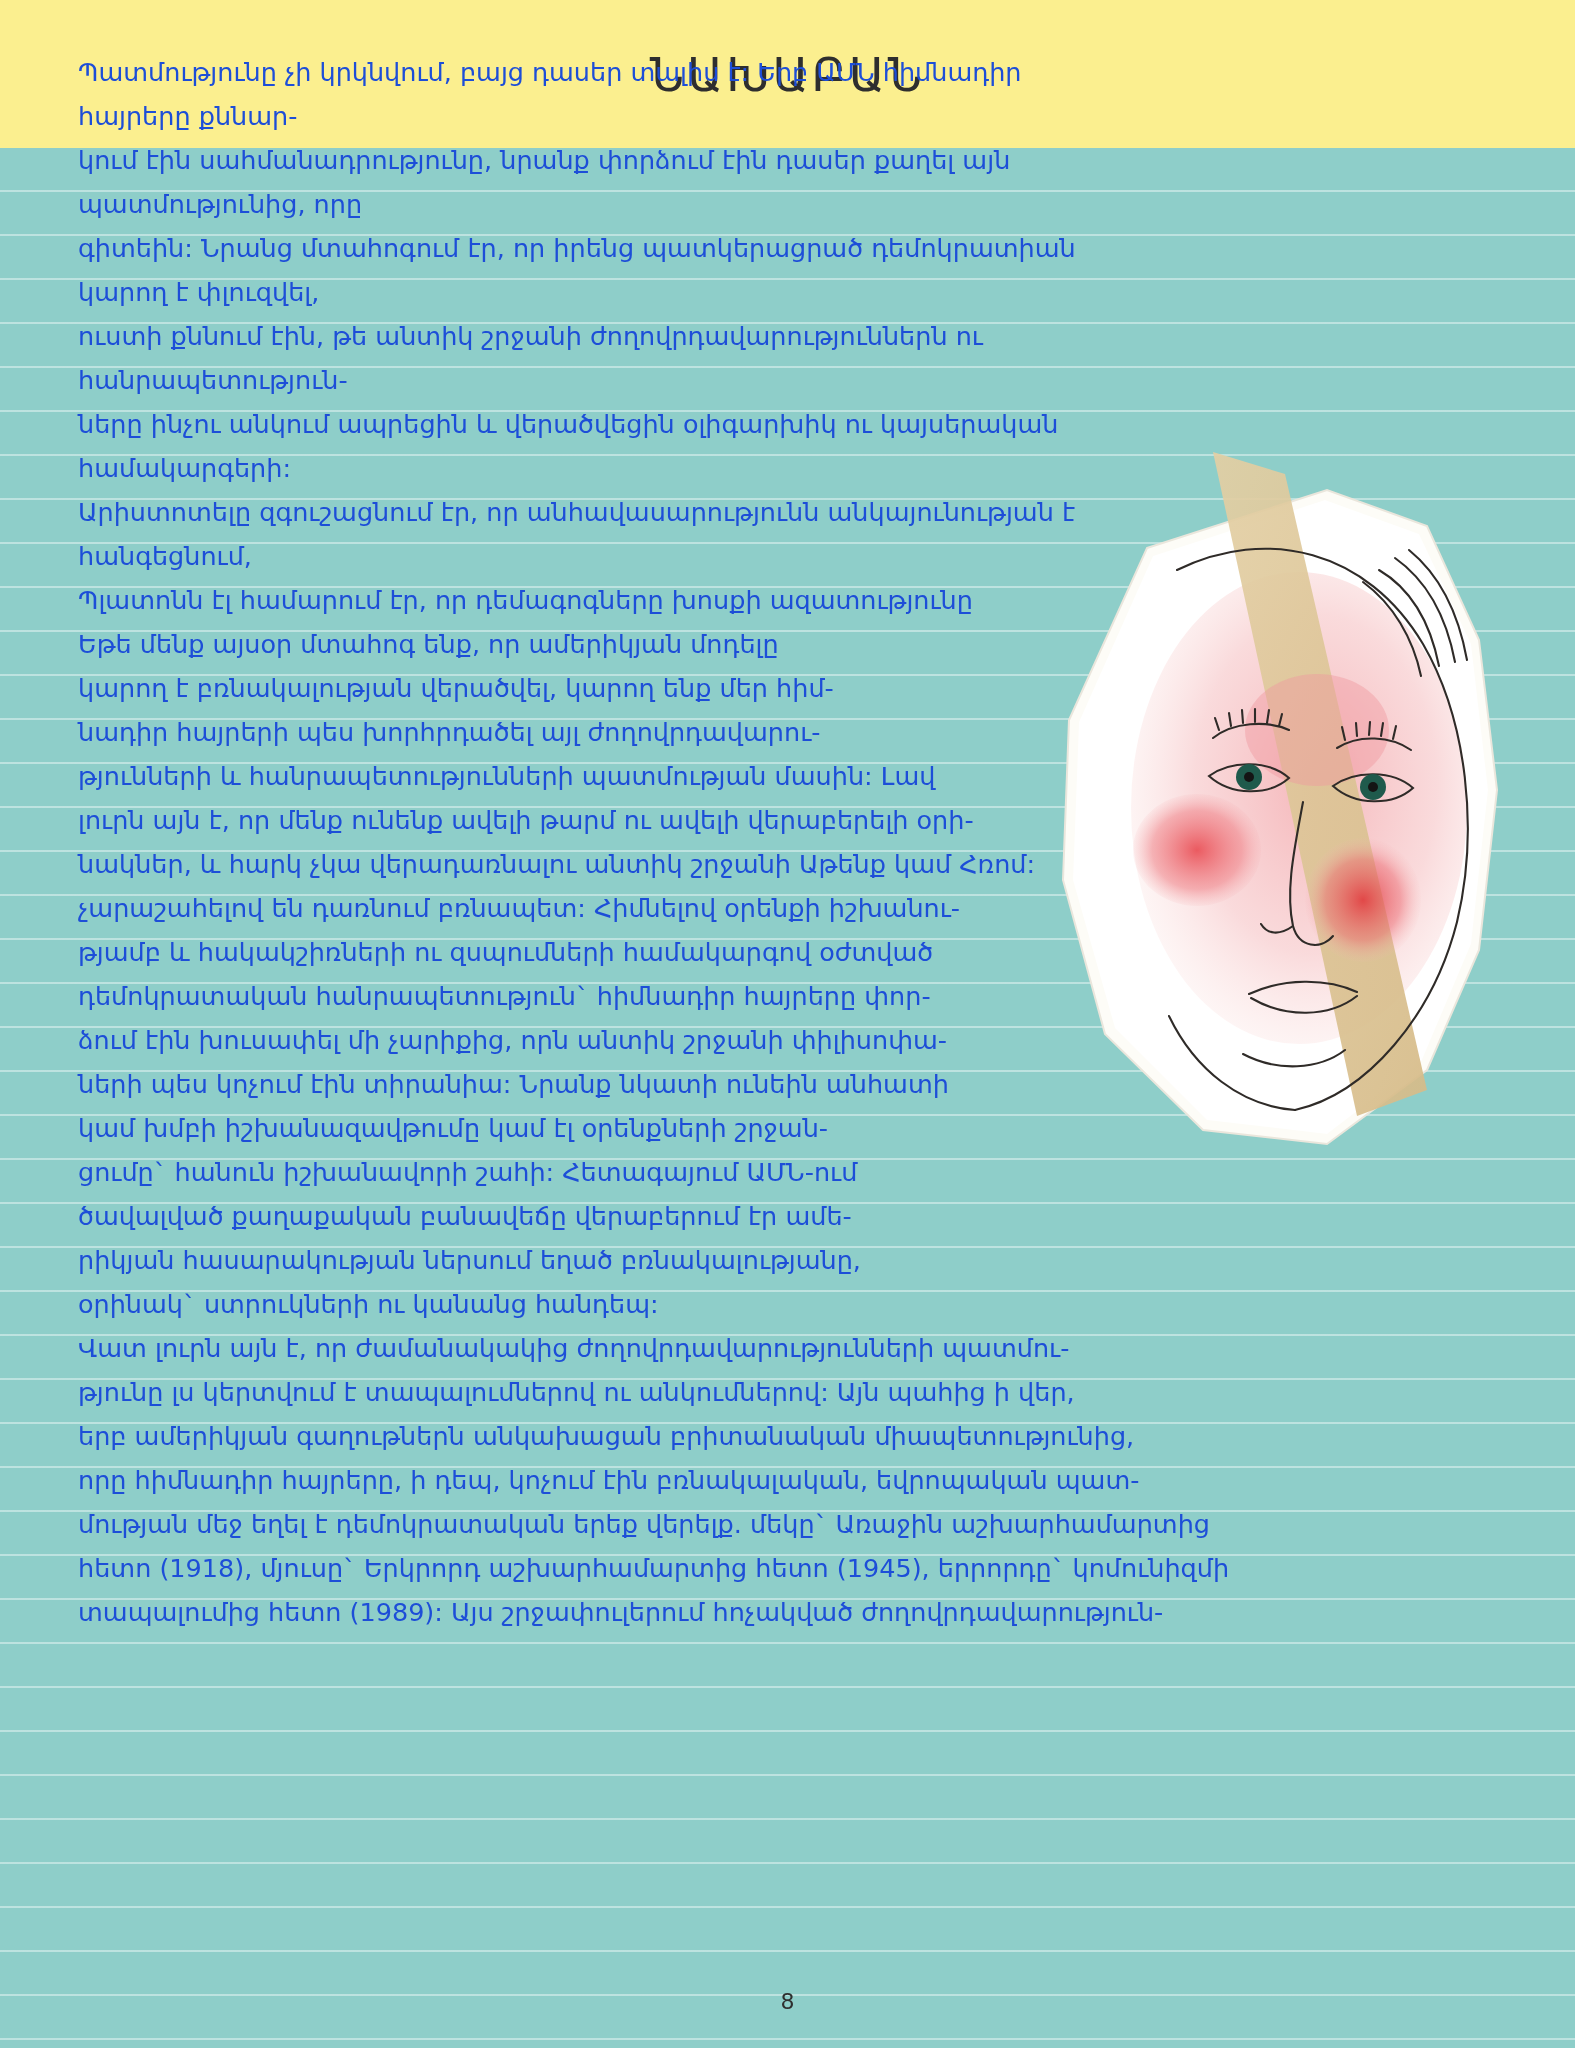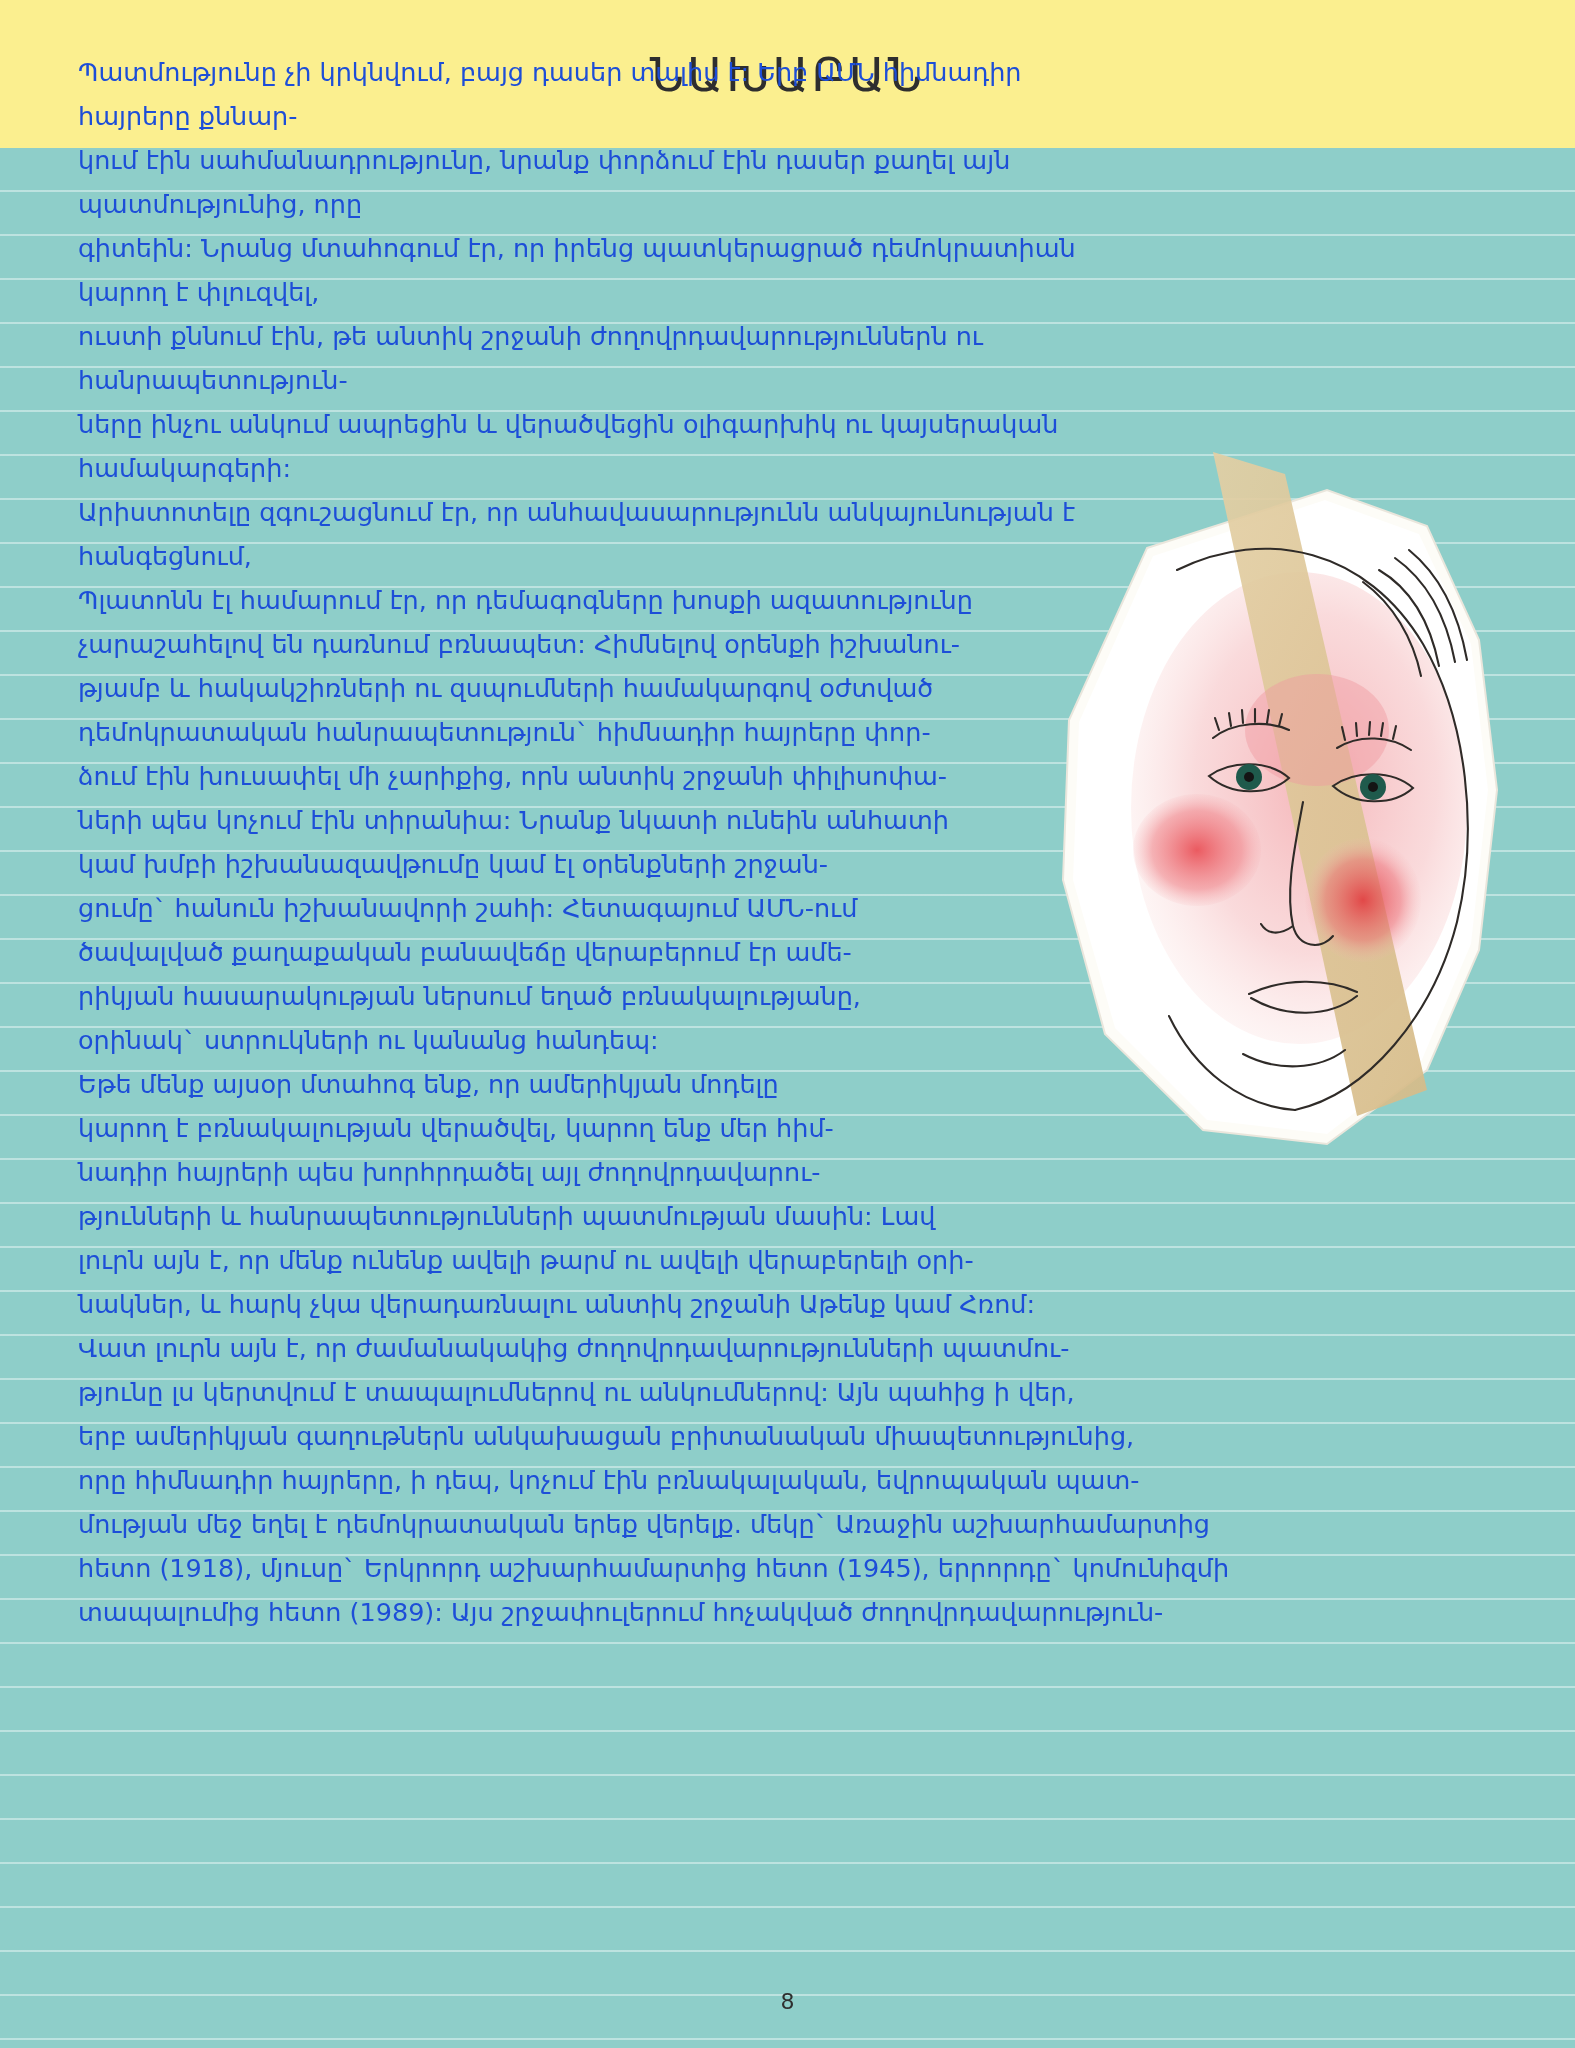--- a/index.html
+++ b/index.html
@@ -191,36 +191,36 @@
 
   <div class="text-column">
     <div class="art-float"></div>
     <p class="para">Պատմությունը չի կրկնվում, բայց դասեր տալիս է: Երբ ԱՄՆ հիմնադիր հայրերը քննար-
 կում էին սահմանադրությունը, նրանք փորձում էին դասեր քաղել այն պատմությունից, որը
 գիտեին: Նրանց մտահոգում էր, որ իրենց պատկերացրած դեմոկրատիան կարող է փլուզվել,
 ուստի քննում էին, թե անտիկ շրջանի ժողովրդավարություններն ու հանրապետություն-
 ները ինչու անկում ապրեցին և վերածվեցին օլիգարխիկ ու կայսերական համակարգերի:
 Արիստոտելը զգուշացնում էր, որ անհավասարությունն անկայունության է հանգեցնում,
 Պլատոնն էլ համարում էր, որ դեմագոգները խոսքի ազատությունը</p>
+    <p class="para">Եթե մենք այսօր մտահոգ ենք, որ ամերիկյան մոդելը
+կարող է բռնակալության վերածվել, կարող ենք մեր հիմ-
+նադիր հայրերի պես խորհրդածել այլ ժողովրդավարու-
+թյունների և հանրապետությունների պատմության մասին: Լավ
+լուրն այն է, որ մենք ունենք ավելի թարմ ու ավելի վերաբերելի օրի-
+նակներ, և հարկ չկա վերադառնալու անտիկ շրջանի Աթենք կամ Հռոմ:</p>
     <p class="para">չարաշահելով են դառնում բռնապետ: Հիմնելով օրենքի իշխանու-
 թյամբ և հակակշիռների ու զսպումների համակարգով օժտված
 դեմոկրատական հանրապետություն` հիմնադիր հայրերը փոր-
 ձում էին խուսափել մի չարիքից, որն անտիկ շրջանի փիլիսոփա-
 ների պես կոչում էին տիրանիա: Նրանք նկատի ունեին անհատի
 կամ խմբի իշխանազավթումը կամ էլ օրենքների շրջան-
 ցումը` հանուն իշխանավորի շահի: Հետագայում ԱՄՆ-ում
 ծավալված քաղաքական բանավեճը վերաբերում էր ամե-
 րիկյան հասարակության ներսում եղած բռնակալությանը,
 օրինակ` ստրուկների ու կանանց հանդեպ:</p>
-    <p class="para">Եթե մենք այսօր մտահոգ ենք, որ ամերիկյան մոդելը
-կարող է բռնակալության վերածվել, կարող ենք մեր հիմ-
-նադիր հայրերի պես խորհրդածել այլ ժողովրդավարու-
-թյունների և հանրապետությունների պատմության մասին: Լավ
-լուրն այն է, որ մենք ունենք ավելի թարմ ու ավելի վերաբերելի օրի-
-նակներ, և հարկ չկա վերադառնալու անտիկ շրջանի Աթենք կամ Հռոմ:</p>
     <p class="para">Վատ լուրն այն է, որ ժամանակակից ժողովրդավարությունների պատմու-
 թյունը լս կերտվում է տապալումներով ու անկումներով: Այն պահից ի վեր,
 երբ ամերիկյան գաղութներն անկախացան բրիտանական միապետությունից,
 որը հիմնադիր հայրերը, ի դեպ, կոչում էին բռնակալական, եվրոպական պատ-
 մության մեջ եղել է դեմոկրատական երեք վերելք. մեկը` Առաջին աշխարհամարտից
 հետո (1918), մյուսը` Երկրորդ աշխարհամարտից հետո (1945), երրորդը` կոմունիզմի
 տապալումից հետո (1989): Այս շրջափուլերում հոչակված ժողովրդավարություն-</p>
   </div>
 
   <div class="page-number">8</div>

